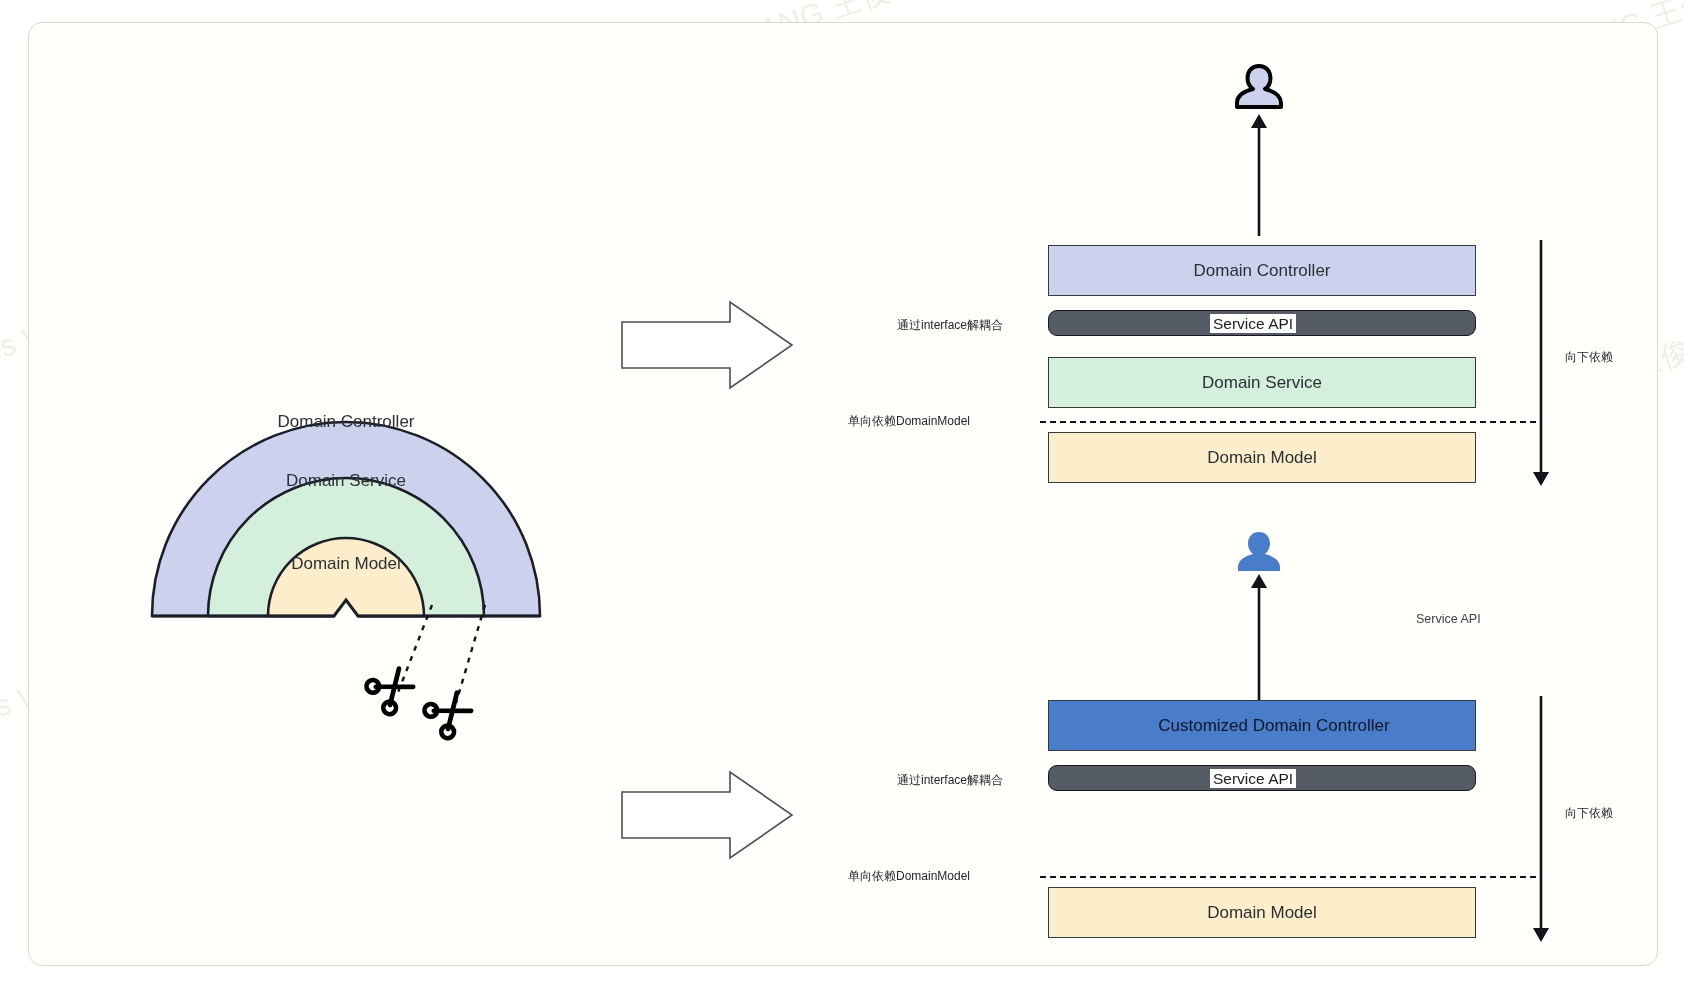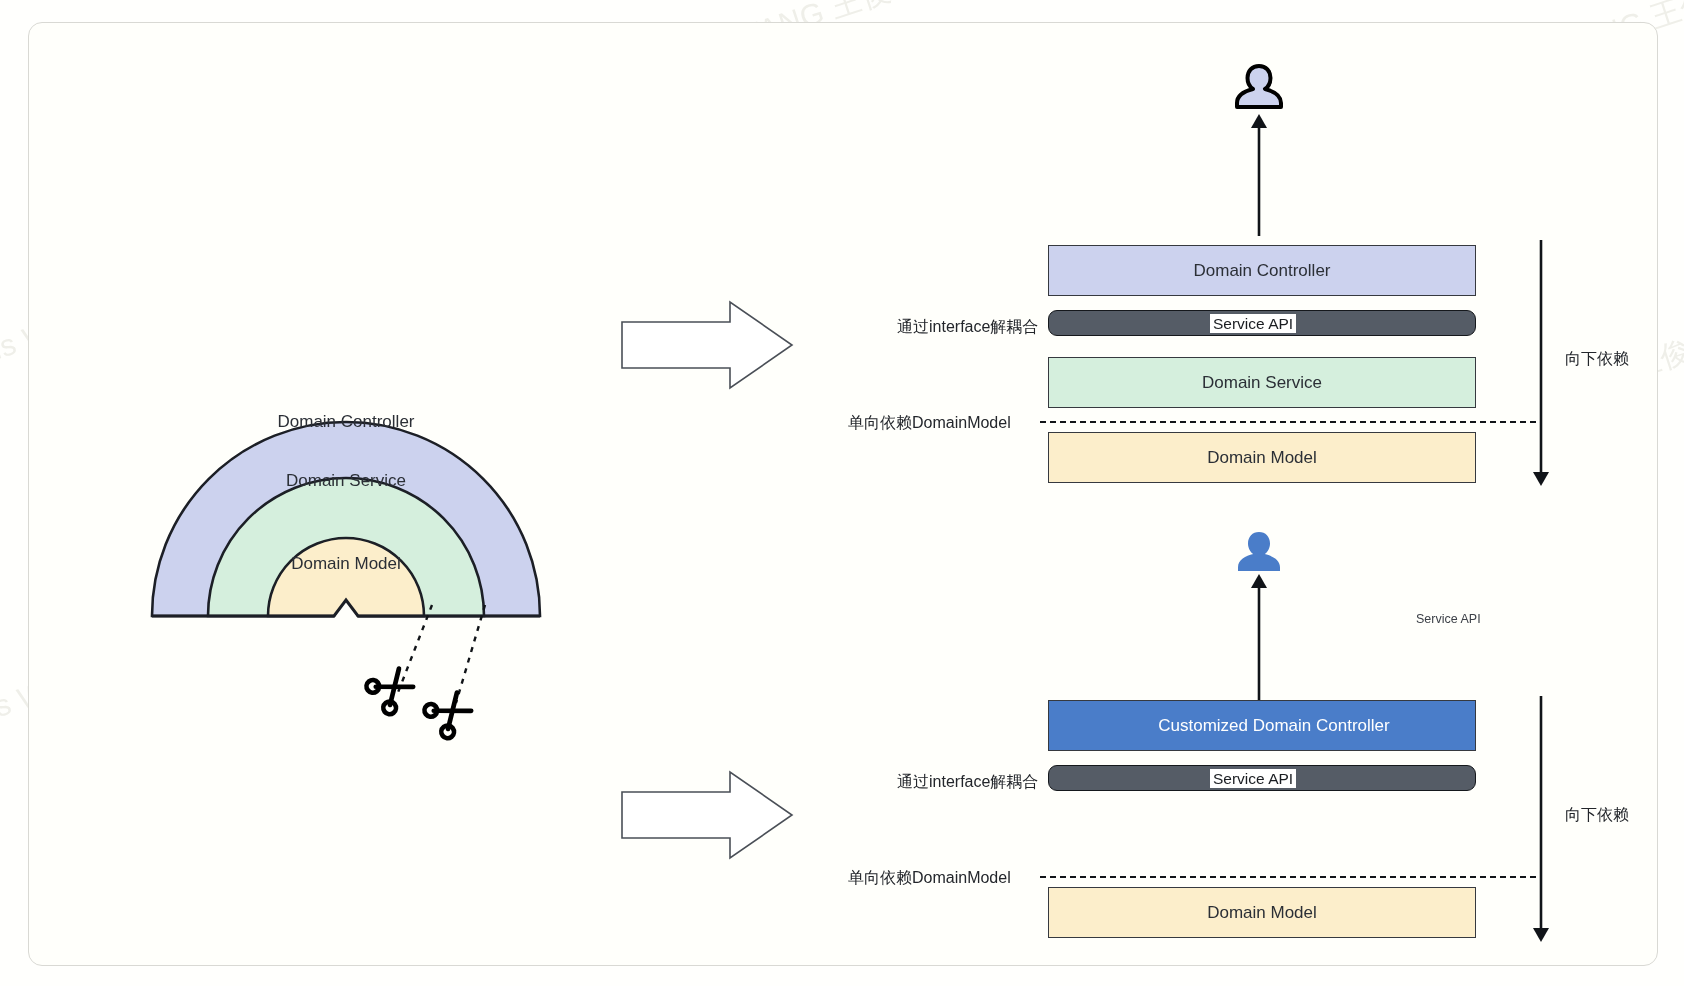--- a/index.html
+++ b/index.html
@@ -21,21 +21,21 @@
   
   .layer{position:absolute;border:1.6px solid #36393f;box-sizing:border-box;
          display:flex;align-items:center;justify-content:center;
          font-size:17px;color:#2b2f36;}
   .api-bar{position:absolute;background:#555c66;border:1.6px solid #15181c;
            border-radius:9px;box-sizing:border-box;
            display:flex;align-items:center;justify-content:center;}
   .api-label{background:#ffffff;color:#1a1d22;font-size:15.5px;padding:1px 3px;
              line-height:1.25;}
 
-  .cn-label{position:absolute;font-size:16px;color:#23262b;white-space:nowrap;
+  .cn-label{position:absolute;font-size:12px;color:#23262b;white-space:nowrap;
             font-family:"Liberation Sans","DejaVu Sans",sans-serif;}
 
   .dashed-line{position:absolute;border-top:2.2px dashed #111418;height:0;}
 
   .fat-arrow{position:absolute;}
 
   .svc-api-float{position:absolute;font-size:12.5px;color:#3d4148;}
 
   .user-icon{position:absolute;}
 </style>
@@ -149,21 +149,21 @@
     <path d="M 23,2 C 29.6,2 34,6.8 34,13.5 C 34,18.2 31.7,22 28.8,24 C 36.4,25.9 44,29.7 44,37.3 L 44,41 L 2,41 L 2,37.3 C 2,29.7 9.6,25.9 17.2,24 C 14.3,22 12,18.2 12,13.5 C 12,6.8 16.4,2 23,2 Z" fill="#4a7dc9" stroke="none"></path>
   </svg>
   <svg style="position:absolute;left:1246px;top:572px;" width="26" height="130" viewBox="0 0 26 130">
     <line x1="13" y1="129" x2="13" y2="12" stroke="#111418" stroke-width="2.6"></line>
     <path d="M 13,2 L 21,16 L 5,16 Z" fill="#111418"></path>
   </svg>
 
   <div class="svc-api-float" style="left:1416px;top:612px;">Service API</div>
 
   <div class="layer" style="left:1048px;top:700px;width:428px;height:51px;background:#4a7dc9;">
-    <span style="color:#ffffff;margin-left:24px;">Customized Domain Controller</span>
+    <span style="color:#0f172a;margin-left:24px;">Customized Domain Controller</span>
   </div>
 
   <div class="api-bar" style="left:1048px;top:765px;width:428px;height:26px;">
   </div>
   <div style="position:absolute;left:1210px;top:769px;">
     <span class="api-label">Service API</span>
   </div>
 
   <div class="cn-label" style="left:897px;top:772px;">通过interface解耦合</div>
 

